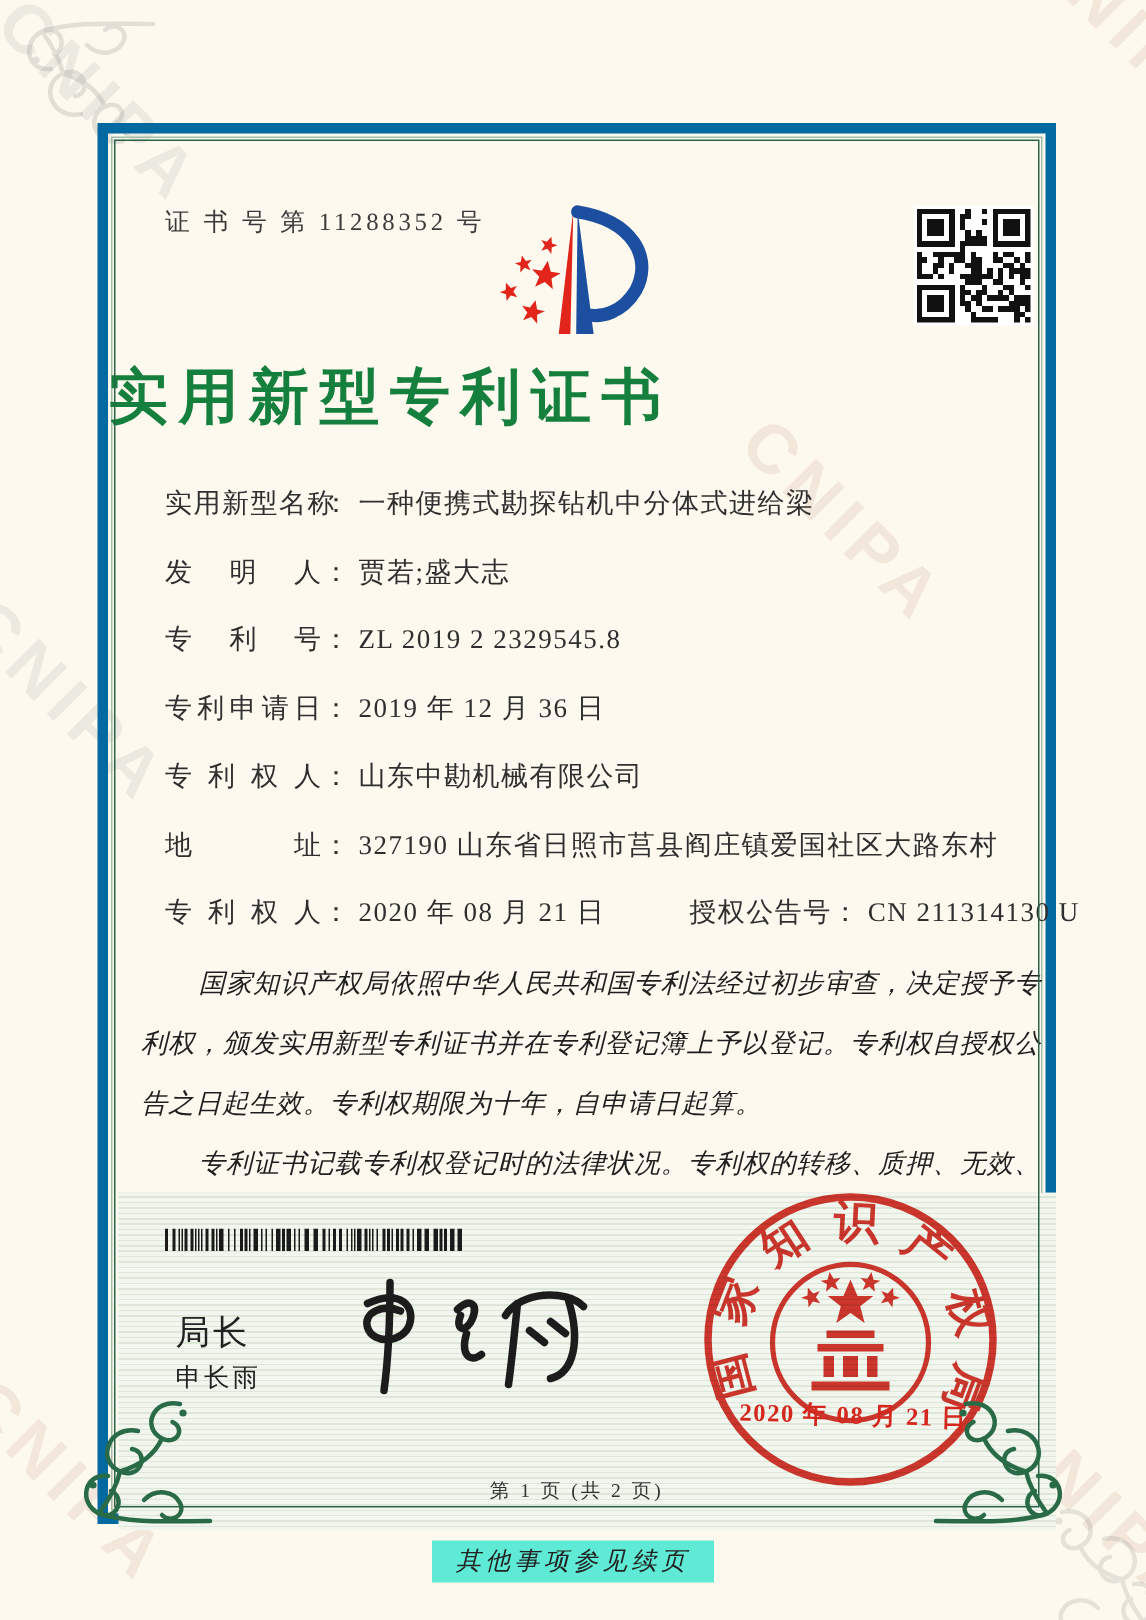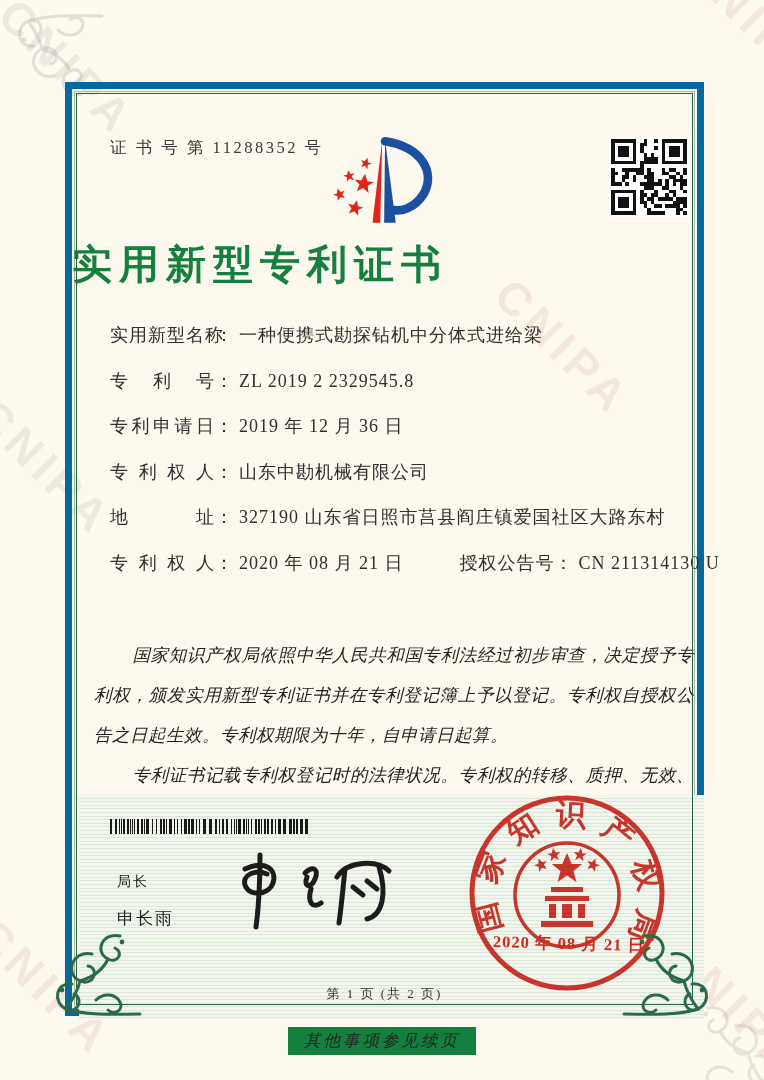--- a/index.html
+++ b/index.html
@@ -65,37 +65,37 @@
     color:#1f1f1f; letter-spacing:0.5px; text-align:justify;
   }
   .body-text p { text-indent:2.2em; }
   
   .band {
     position:absolute; left:7px; top:706px; width:625px; height:225px;
     background:repeating-linear-gradient(180deg,
       #f2f6ee 0px, #f2f6ee 2.6px, #dde7d8 2.6px, #dde7d8 3.6px);
   }
   .barcode { position:absolute; left:31px; top:24px; width:202px; height:15px; }
-  .sig-title { position:absolute; left:38px; top:78px; font-size:14px; color:#222; letter-spacing:2px; }
+  .sig-title { position:absolute; left:38px; top:78px; font-size:23px; color:#222; letter-spacing:2px; }
   .sig-name  { position:absolute; left:38px; top:112px; font-size:17px; color:#222; letter-spacing:2px;text-align:right; }
   .sig-script { position:absolute; left:140px; top:52px; width:190px; height:100px; }
   .seal { position:absolute; left:386px; top:-4px; width:204px; height:204px; mix-blend-mode:multiply; }
   .seal-date {
     position:absolute; left:390px; top:138px; width:200px;
     text-align:center; font-size:16.5px; letter-spacing:1px;
     color:#d4281f; font-weight:bold; transform:rotate(1.5deg);
   }
   .page-info {
     position:absolute; left:0; top:896px; width:100%;
     text-align:center; font-size:13px; color:#333; letter-spacing:2px;
   }
   
   .cont-note {
     position:absolute; left:50%; top:1027px; transform:translateX(-50%);
-    background:#15803d; padding:3px 16px;
+    background:#5eead4; padding:3px 16px;
     font-size:16.5px; font-style:italic; color:#222; letter-spacing:3px;
     white-space:nowrap;
   }
   .flourish { position:absolute; width:94px; height:94px; }
   .flourish.bl { left:50px; top:928px; }
   .flourish.br { left:620px; top:928px; transform:scaleX(-1); }
   .flourish.tl-faint { left:12px; top:8px; transform:scaleY(-1); opacity:0.16; filter:grayscale(1); }
   .flourish.br-faint { left:684px; top:1000px; transform:scaleX(-1); opacity:0.14; filter:grayscale(1); }
 </style>
 </head>
@@ -289,20 +289,23 @@
         <rect x="7.238095238095238" y="57.904761904761905" width="10.857142857142858" height="10.857142857142858" fill="#111"></rect>
       </svg></div>
 
   <div class="title">实用新型专利证书</div>
 
   <div class="fields">
     <div class="field-row">
       <span class="f-label">实用新型名称</span><span class="f-colon">：</span><span class="f-value">一种便携式勘探钻机中分体式进给梁</span>
     </div>
     <div class="field-row">
+      <span class="f-label">发明人</span><span class="f-colon">：</span><span class="f-value">贾若;盛大志</span>
+    </div>
+    <div class="field-row">
       <span class="f-label">专利号</span><span class="f-colon">：</span><span class="f-value">ZL 2019 2 2329545.8</span>
     </div>
     <div class="field-row">
       <span class="f-label">专利申请日</span><span class="f-colon">：</span><span class="f-value">2019 年 12 月 36 日</span>
     </div>
     <div class="field-row">
       <span class="f-label">专利权人</span><span class="f-colon">：</span><span class="f-value">山东中勘机械有限公司</span>
     </div>
     <div class="field-row">
       <span class="f-label">地址</span><span class="f-colon">：</span><span class="f-value">327190 山东省日照市莒县阎庄镇爱国社区大路东村</span>

